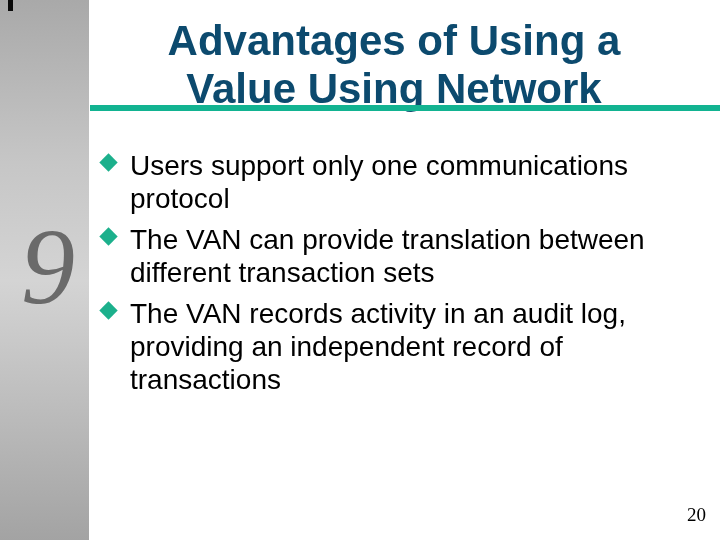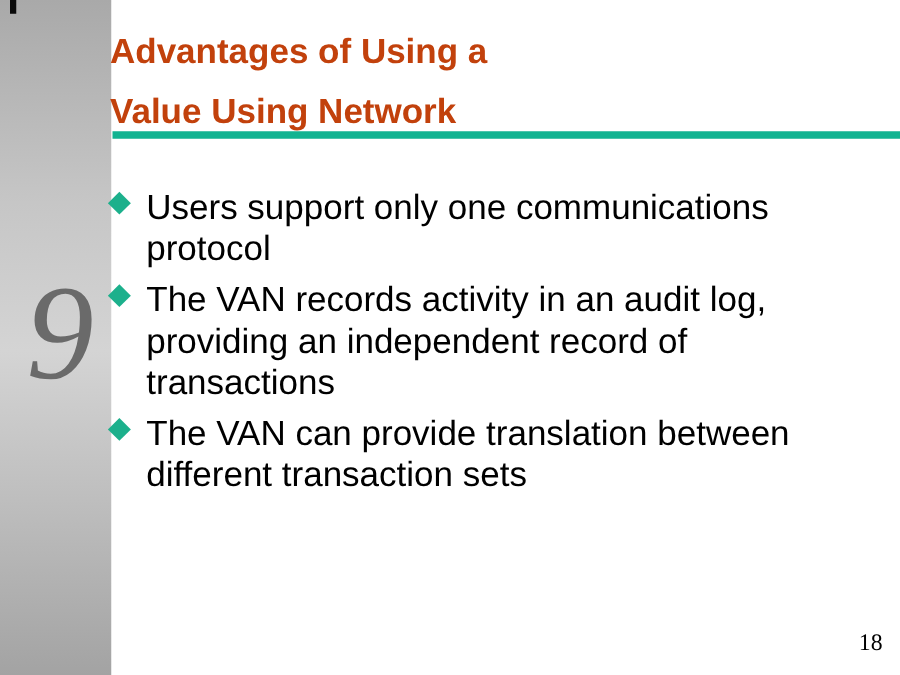--- a/index.html
+++ b/index.html
@@ -20,32 +20,32 @@
   }
   .big-number{
     position:absolute;left:10px;top:213px;width:76px;
     font-family:"Liberation Serif", serif;font-style:italic;
     font-size:108px;line-height:1;color:#6a6a6a;text-align:center;
   }
 
   
   .title{
     position:absolute;left:88px;top:17px;width:612px;
-    color:#c2410c;
-    font-weight:bold;font-size:28px;line-height:48px;
+    text-align:center;color:#0c4a6e;
+    font-weight:bold;font-size:42px;line-height:48px;
     letter-spacing:0px;
   }
   .title-rule{
     position:absolute;left:90px;top:105px;width:630px;height:6px;
     background:#12b391;
   }
 
   
   .bullets{
-    position:absolute;left:88px;top:149px;width:610px;
+    position:absolute;left:101px;top:149px;width:610px;
     list-style:none;margin:0;padding:0;
     font-size:28px;line-height:33px;color:#000000;
   }
   .bullets li{
     position:relative;padding-left:29px;margin:0 0 8px 0;
   }
   .diamond{
     position:absolute;left:1px;top:7px;width:13px;height:13px;
     background:#1cb08c;transform:rotate(45deg);
   }
@@ -74,23 +74,23 @@
 
   <div class="title-rule"></div>
 
   <ul class="bullets">
     <li>
       <span class="diamond"></span>
       <span>Users support only one communications protocol</span>
     </li>
     <li>
       <span class="diamond"></span>
-      <span>The VAN records activity in an audit log, providing an independent record of transactions</span>
+      <span>The VAN can provide translation between different transaction sets</span>
     </li>
     <li>
       <span class="diamond"></span>
-      <span>The VAN can provide translation between different transaction sets</span>
+      <span>The VAN records activity in an audit log, providing an independent record of transactions</span>
     </li>
   </ul>
 
-  <div class="page-number">18</div>
+  <div class="page-number">20</div>
 
 </div>
 
 </body></html>

